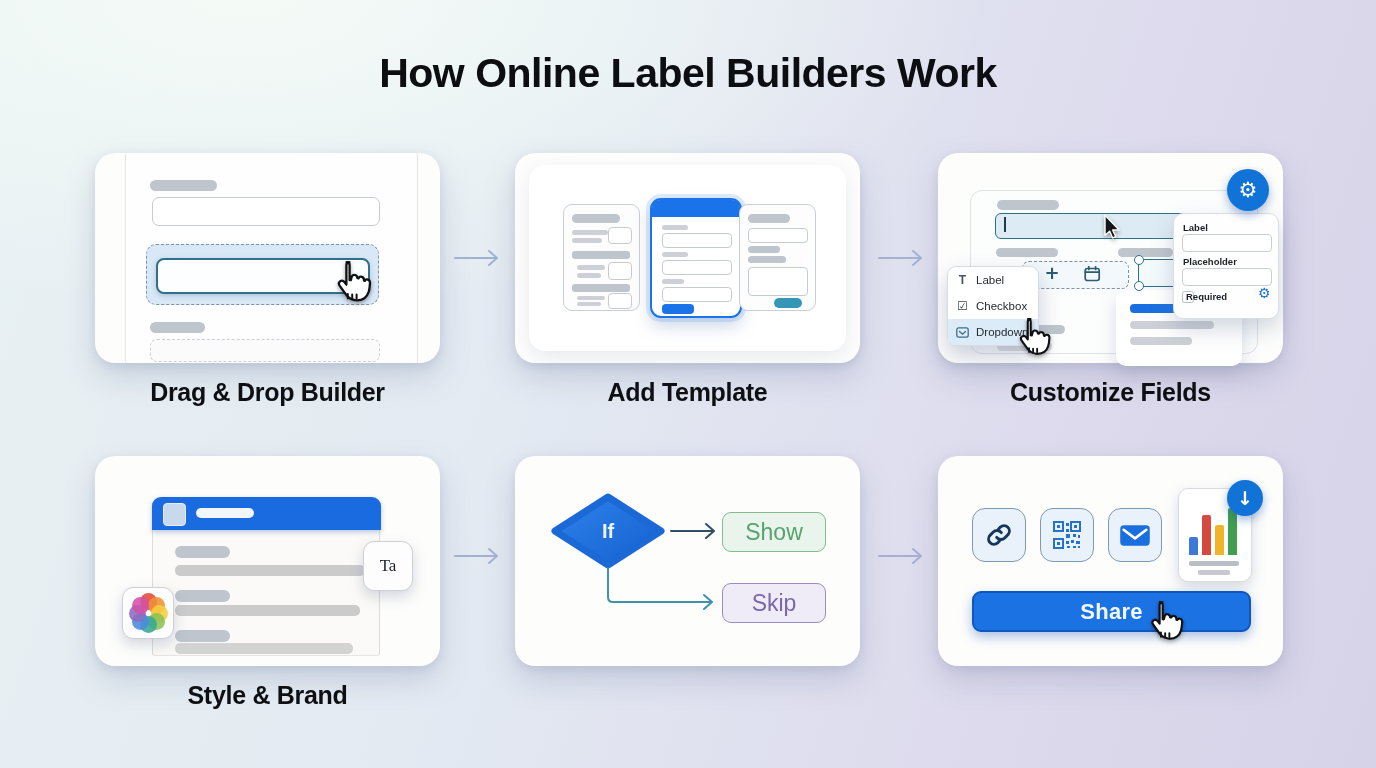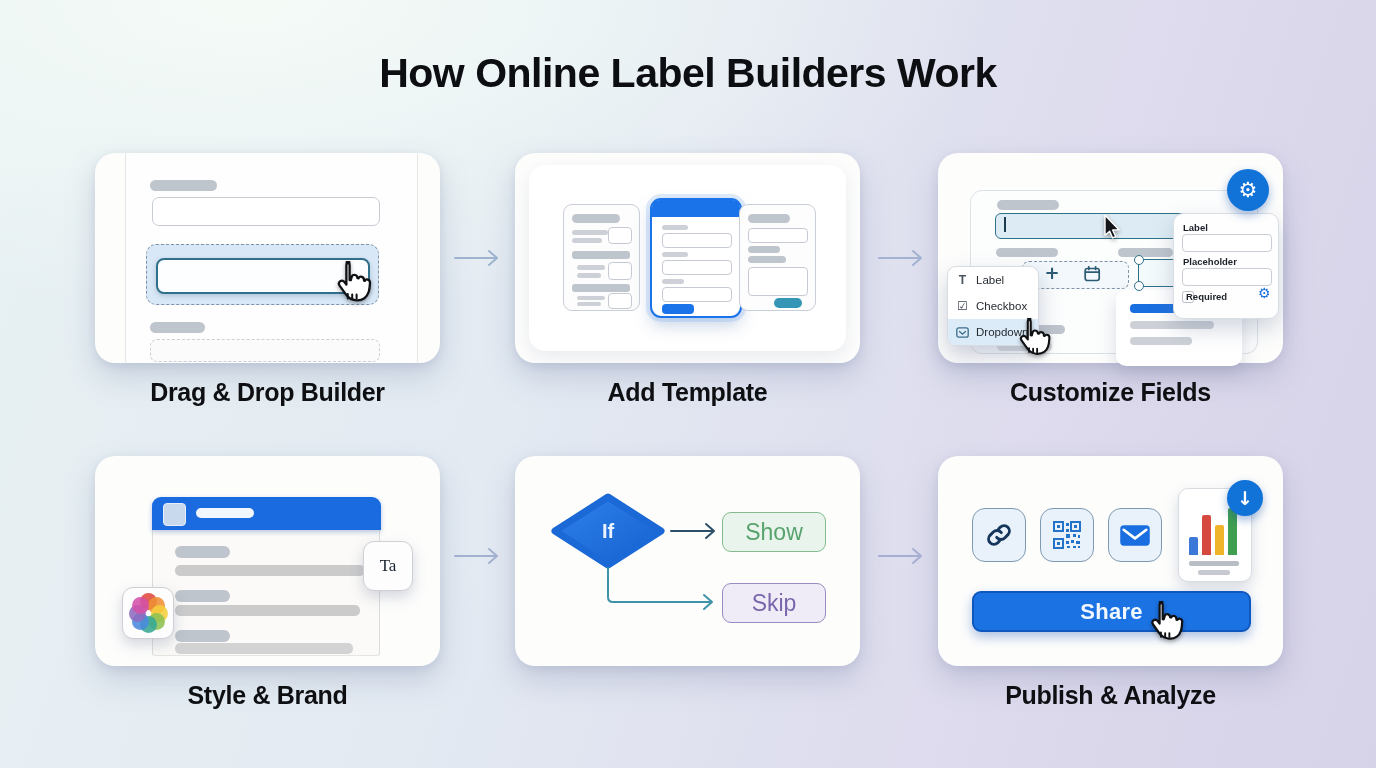--- a/index.html
+++ b/index.html
@@ -346,15 +346,14 @@
       <span>↓</span>
     </div>
 
     <div class="share-btn">
       <span>Share</span>
     </div>
     <svg class="abs cursor" style="left:203px;top:143px" width="46" height="46" viewBox="0 0 24 24">
         <use href="#sym-hand"></use>
       </svg>
   </div>
-  <div class="caption" style="left:938px;top:681px">Publish &amp; Analyze</div>
 
 </div>
 
 </body></html>

